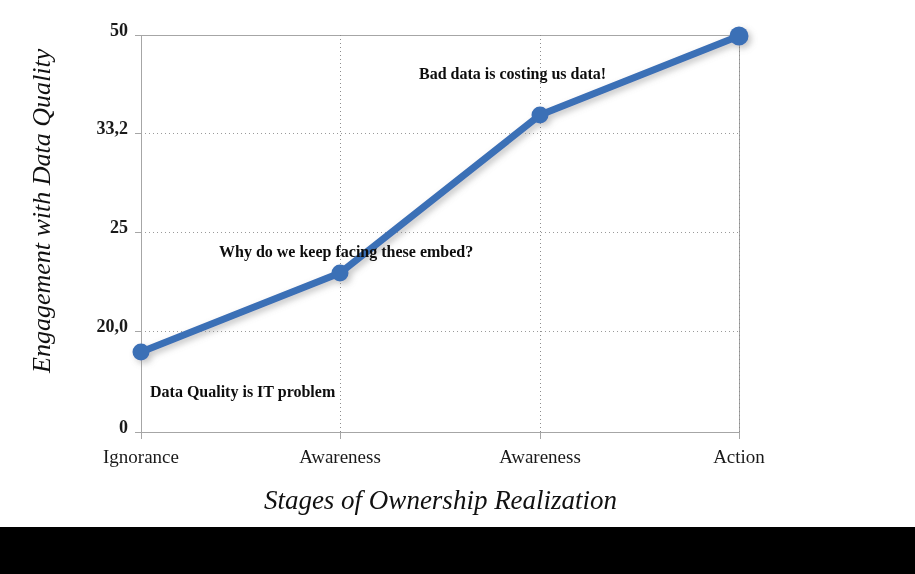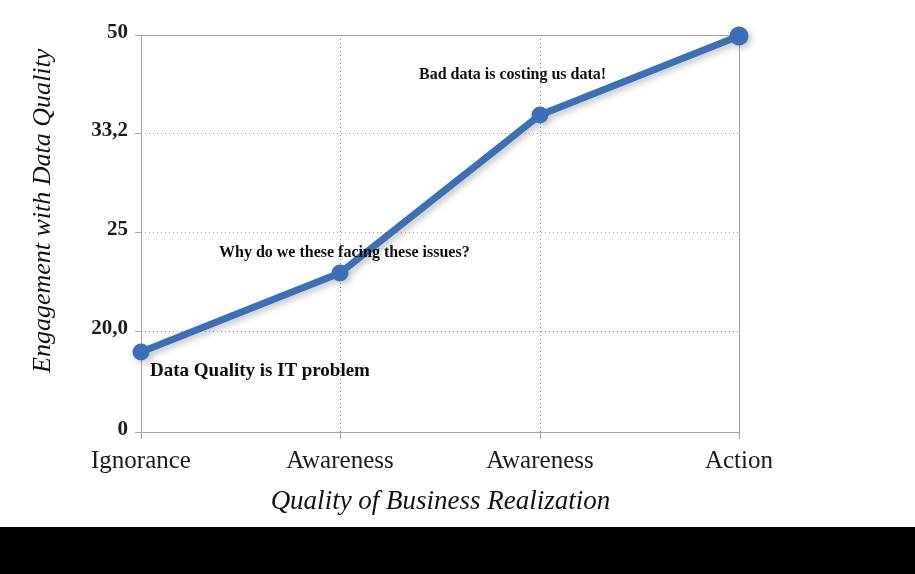--- a/index.html
+++ b/index.html
@@ -100,40 +100,40 @@
     height: 7px;
     background: #a6a6a6;
   }
 
   
   .ytick-label {
     position: absolute;
     right: 0;
     width: 120px;
     text-align: right;
-    font-size: 21px;
+    font-size: 18px;
     font-weight: 700;
     color: #1a1a1a;
     font-family: "Liberation Serif", "DejaVu Serif", serif;
     line-height: 1;
   }
   .ytick-wrap {
     position: absolute;
     left: 0;
     width: 128px;
     height: 0;
   }
 
   
   .xtick-label {
     position: absolute;
     top: 446px;
     width: 220px;
     text-align: center;
-    font-size: 25px;
+    font-size: 19px;
     color: #1a1a1a;
     font-family: "Liberation Serif", "DejaVu Serif", serif;
     line-height: 1.15;
   }
 
   
   #ylabel {
     position: absolute;
     left: -118px;
     top: 198px;
@@ -173,21 +173,22 @@
   .annotation {
     position: absolute;
     font-size: 16px;
     font-weight: 700;
     color: #0d0d0d;
     font-family: "Liberation Serif", "DejaVu Serif", serif;
     white-space: nowrap;
     line-height: 1.1;
   }
   .annotation.small {
-    font-size: 19px;
+    font-size: 16px;
+    margin-top: 23px;
   }
 </style>
 </head>
 <body>
 
 <div id="chart-root">
 
   <div class="axis-line-top"></div>
   <div class="axis-line-left"></div>
   <div class="axis-line-bottom"></div>
@@ -227,36 +228,36 @@
   <div class="ytick-wrap" style="top:432px;">
     <div class="ytick-label" style="top:-14px;">0</div>
   </div>
 
   <div class="xtick-label" style="left:31px;">Ignorance</div>
   <div class="xtick-label" style="left:230px;">Awareness</div>
   <div class="xtick-label" style="left:430px;">Awareness</div>
   <div class="xtick-label" style="left:629px;">Action</div>
 
   <div id="ylabel">Engagement with Data Quality</div>
-  <div id="xlabel">Quality of Business Realization</div>
+  <div id="xlabel">Stages of Ownership Realization</div>
 
   <svg id="series-svg" viewBox="0 0 915 574" xmlns="http://www.w3.org/2000/svg">
     <defs>
       <filter id="softshadow" x="-20%" y="-20%" width="150%" height="150%">
         <feDropShadow dx="3" dy="3" stdDeviation="3" flood-color="#808080" flood-opacity="0.45"></feDropShadow>
       </filter>
     </defs>
     <g filter="url(#softshadow)">
       <polyline points="141,352 340,273 540,115 739,36" fill="none" stroke="#3B6FB6" stroke-width="7" stroke-linecap="round" stroke-linejoin="round"></polyline>
       <circle cx="141" cy="352" r="8.5" fill="#3B6FB6"></circle>
       <circle cx="340" cy="273" r="8.5" fill="#3B6FB6"></circle>
       <circle cx="540" cy="115" r="8.5" fill="#3B6FB6"></circle>
       <circle cx="739" cy="36" r="9.5" fill="#3B6FB6"></circle>
     </g>
   </svg>
 
   <div class="annotation small" style="left:150px; top:360px;">Data Quality is IT problem</div>
-  <div class="annotation" style="left:219px; top:243px;">Why do we these facing these issues?</div>
+  <div class="annotation" style="left:219px; top:243px;">Why do we keep facing these embed?</div>
   <div class="annotation" style="left:419px; top:65px;">Bad data is costing us data!</div>
 
   <div id="bottom-band"></div>
 
 </div>
 
 </body></html>

